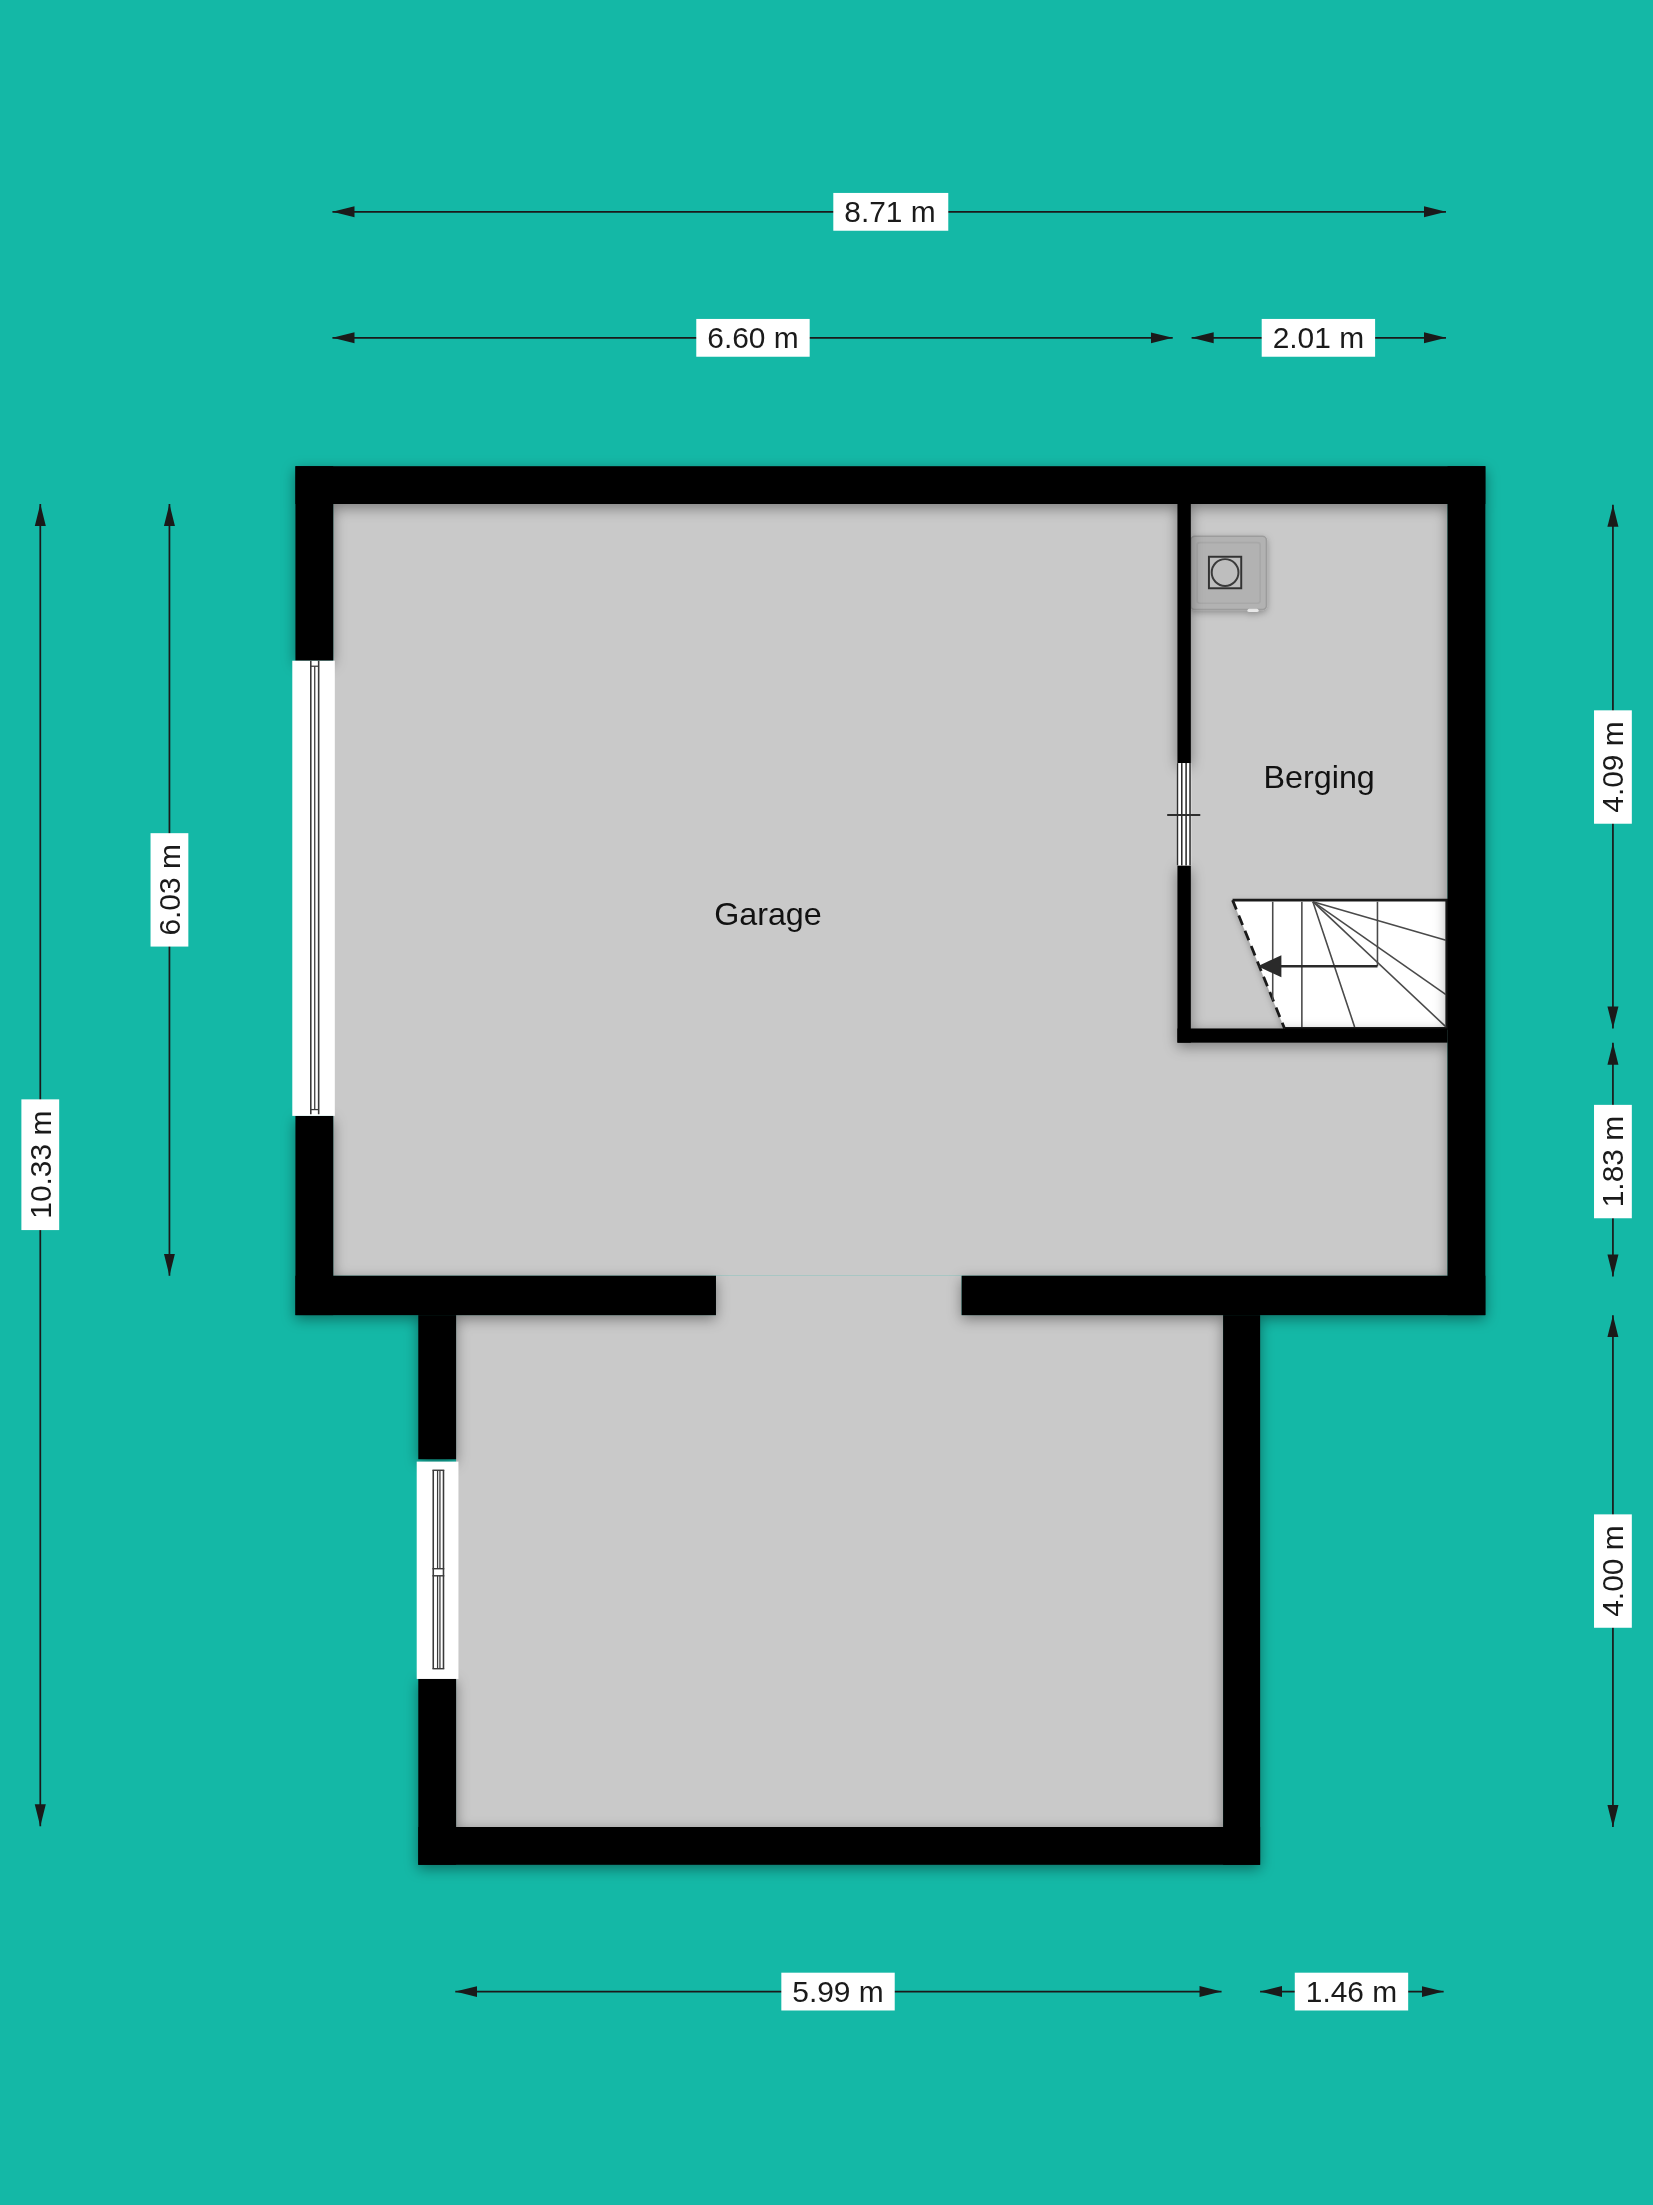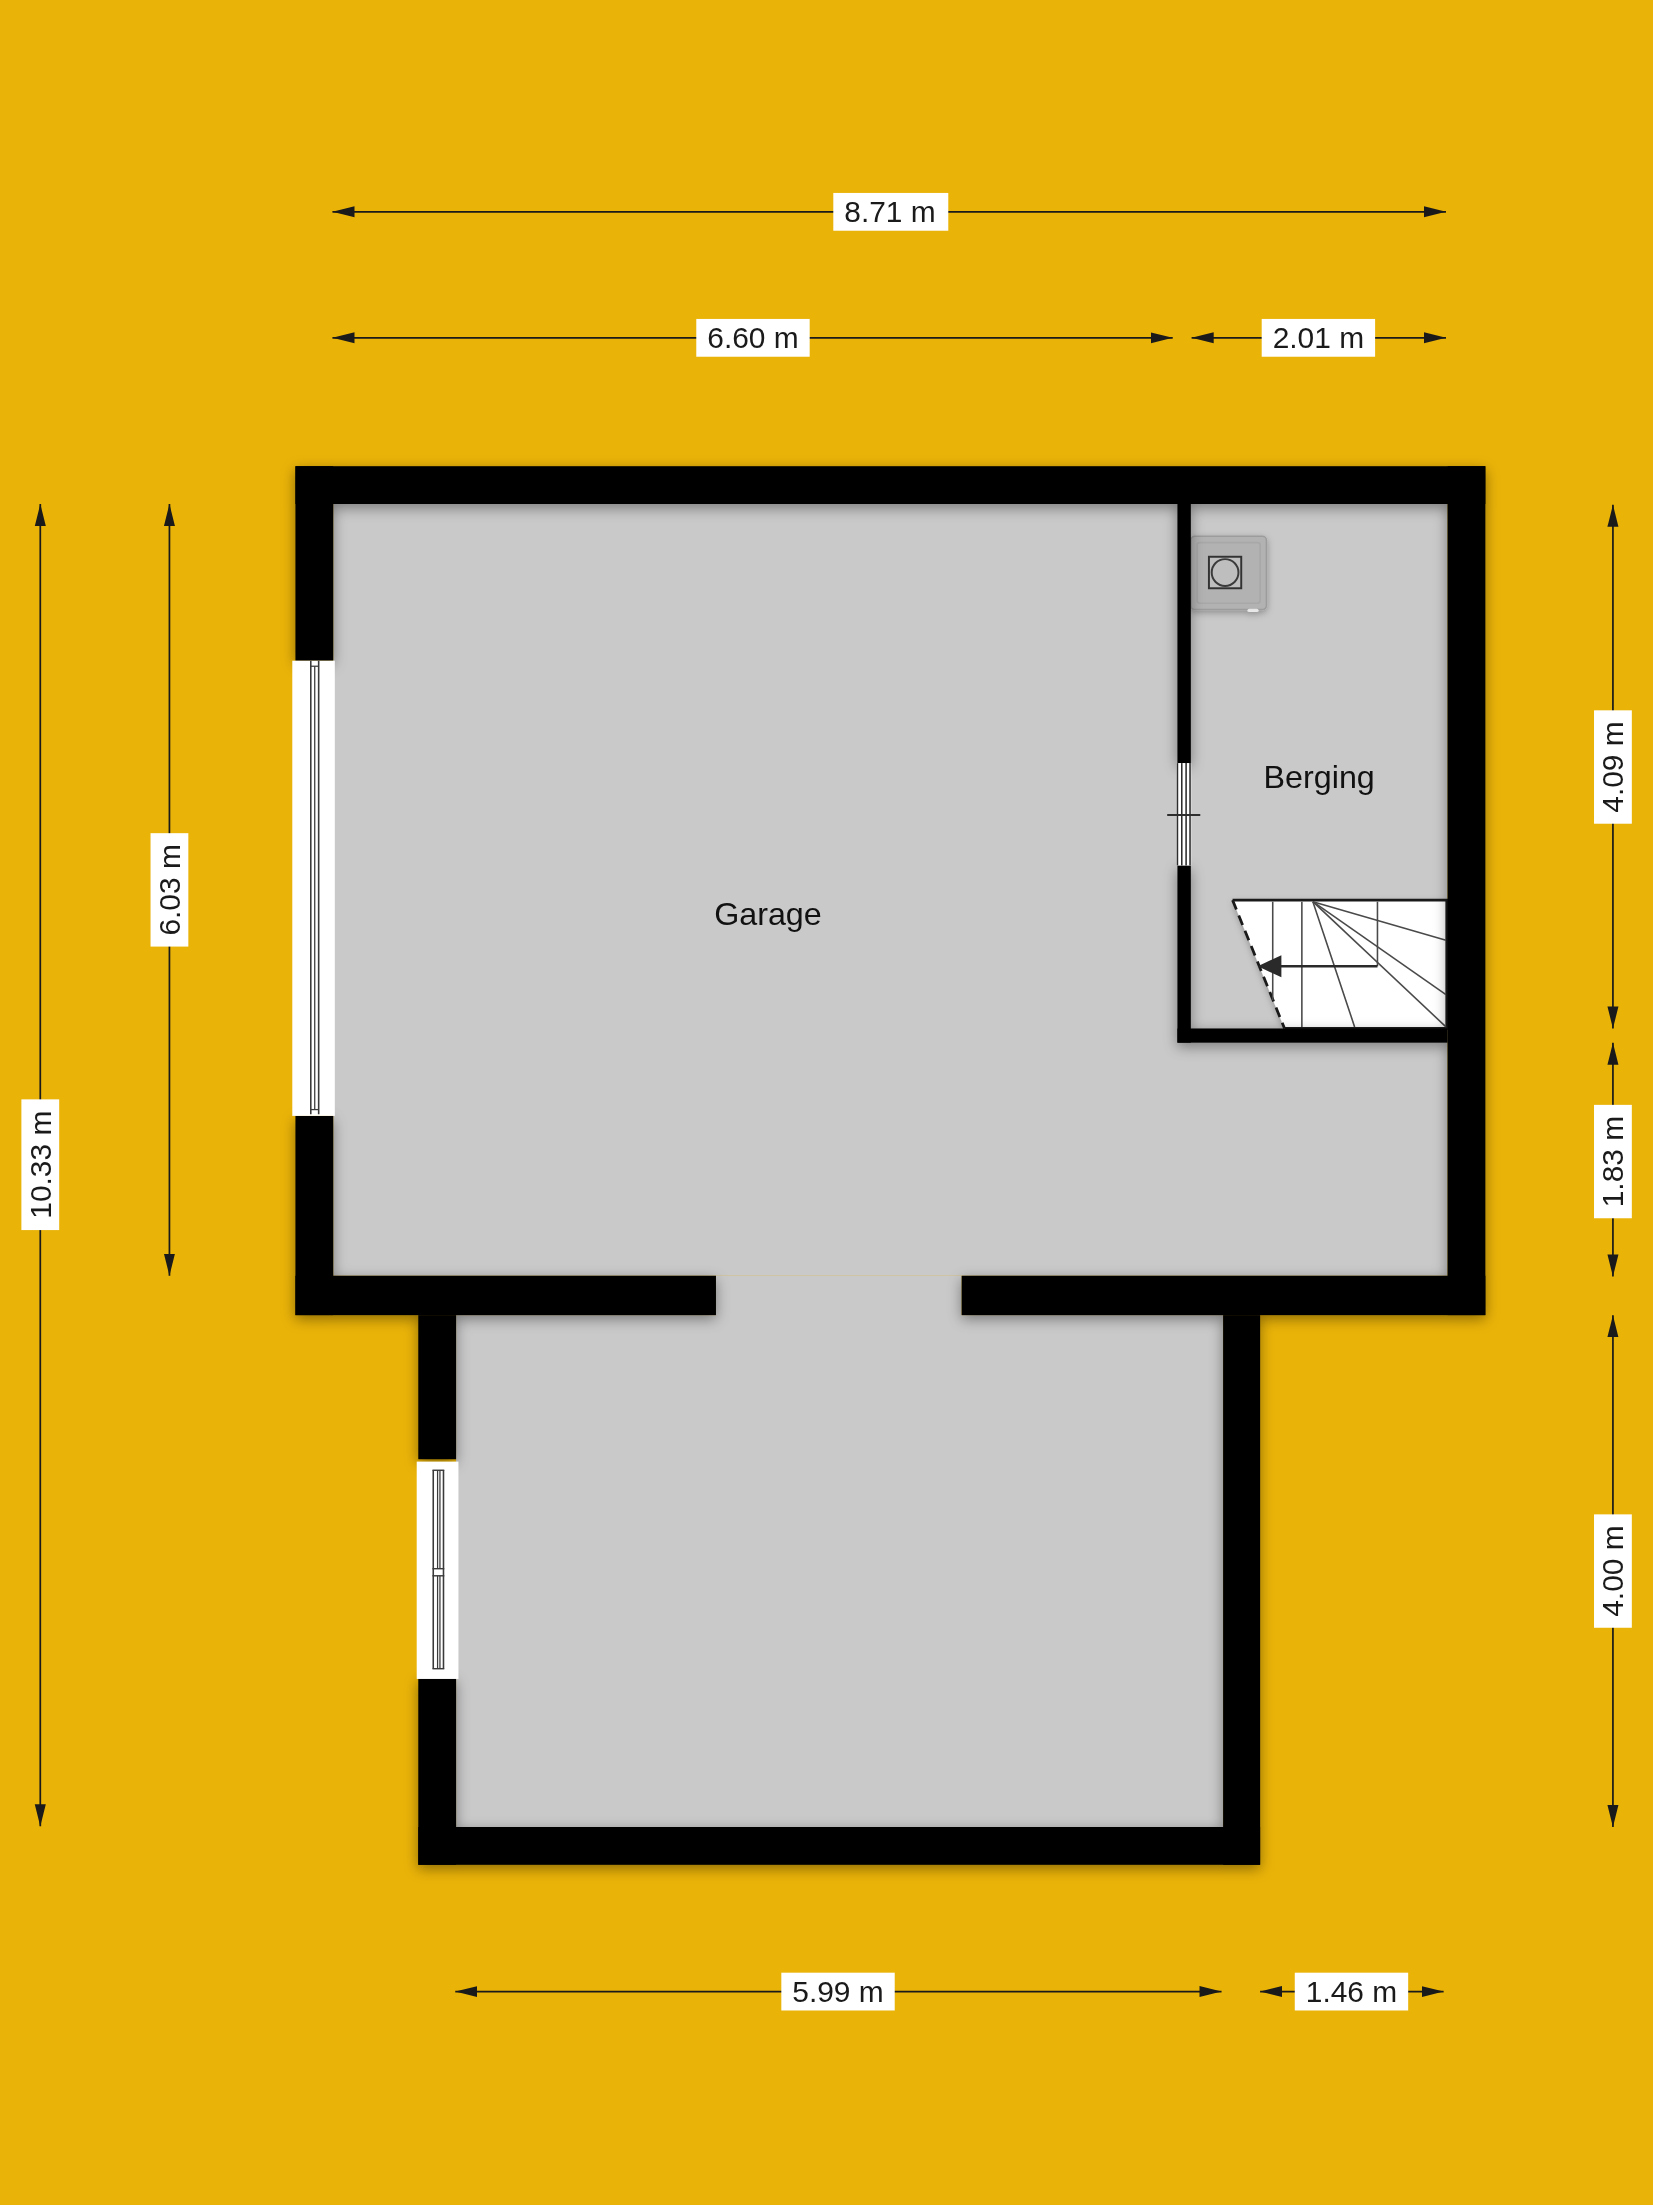--- a/index.html
+++ b/index.html
@@ -1,16 +1,16 @@
 <!DOCTYPE html>
 <html style="font-size:12.6px"><head>
 <meta charset="utf-8">
 <style>
   html,body{margin:0;padding:0;background:#ffffff;}
-  #page{position:relative;width:1654px;height:2205px;background:#eab308;overflow:hidden;
+  #page{position:relative;width:1654px;height:2205px;background:#14b8a6;overflow:hidden;
         font-family:"Liberation Sans", sans-serif;}
   svg{position:absolute;left:0;top:0;font-family:"Liberation Sans", sans-serif;}
 </style>
 </head>
 <body>
 <div id="page">
 <svg width="1654" height="2205" viewBox="0 0 2100 2800">
   <defs>
     <marker id="ah" markerUnits="userSpaceOnUse" markerWidth="30" markerHeight="22" refX="28" refY="11" orient="auto-start-reverse">
       <path d="M0,4 L28,11 L0,18 Z" fill="#1a1a1a"></path>

